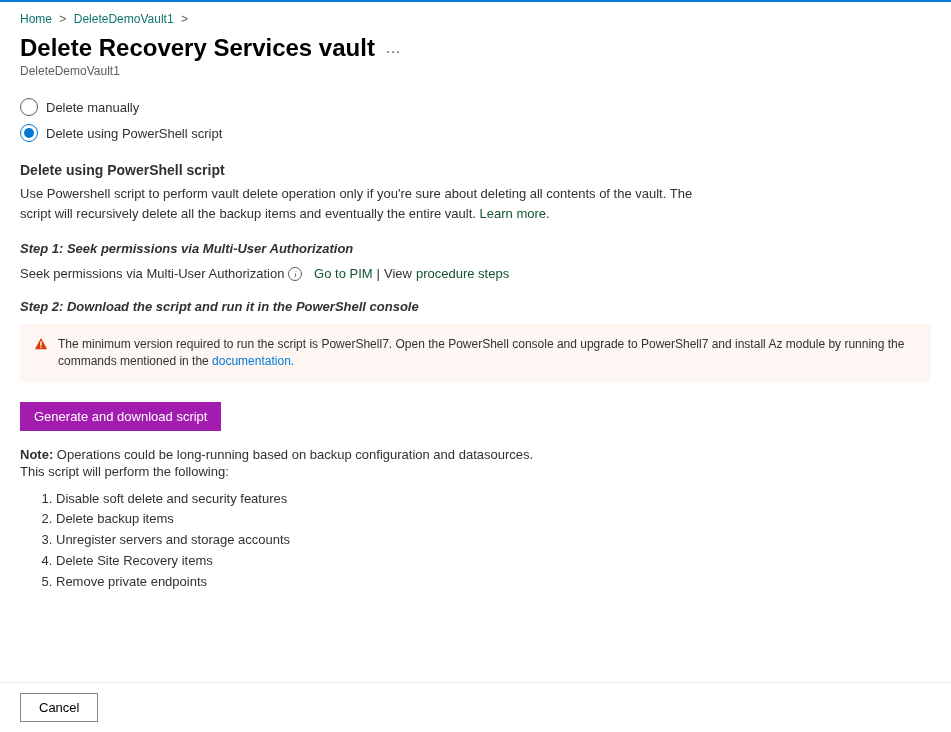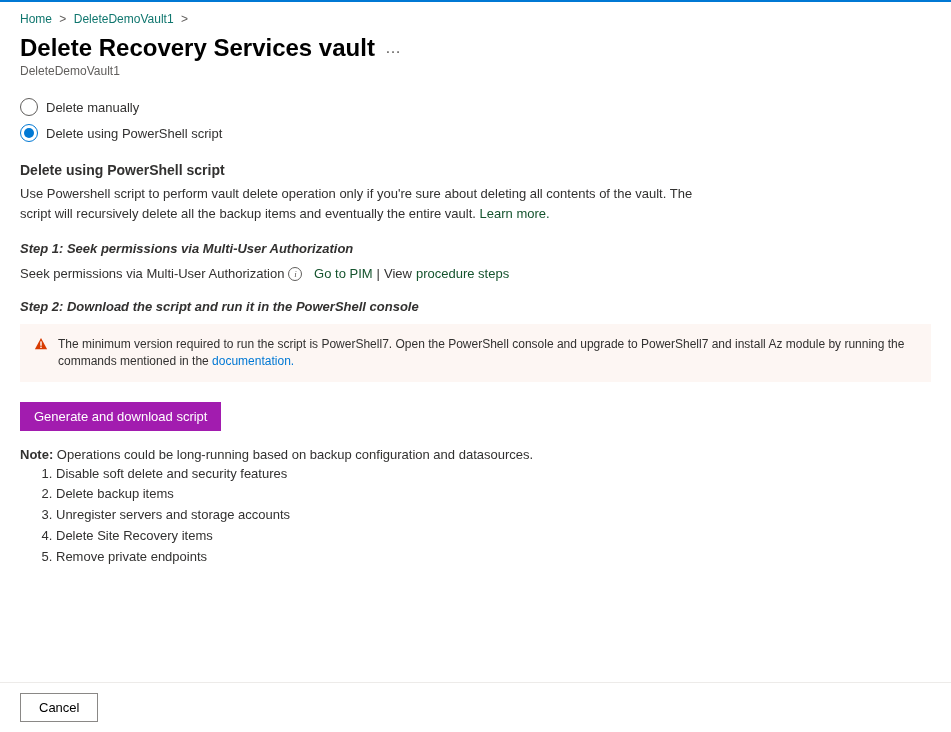--- a/index.html
+++ b/index.html
@@ -250,20 +250,21 @@
     <span class="warning-text">
       <span>The minimum version required to run the script is PowerShell7. Open the PowerShell console and upgrade to PowerShell7 and install Az module by running the commands mentioned in the </span><a href="#">documentation.</a>
     </span>
   </div>
 
   <button class="primary-button">Generate and download script</button>
 
   <div class="note-line">
     <strong>Note:</strong><span> Operations could be long-running based on backup configuration and datasources.</span>
   </div>
+  <div class="follow-line">This script will perform the following:</div>
 
   <ol class="ordered-list">
     <li>Disable soft delete and security features</li>
     <li>Delete backup items</li>
     <li>Unregister servers and storage accounts</li>
     <li>Delete Site Recovery items</li>
     <li>Remove private endpoints</li>
   </ol>
 </div>
 

